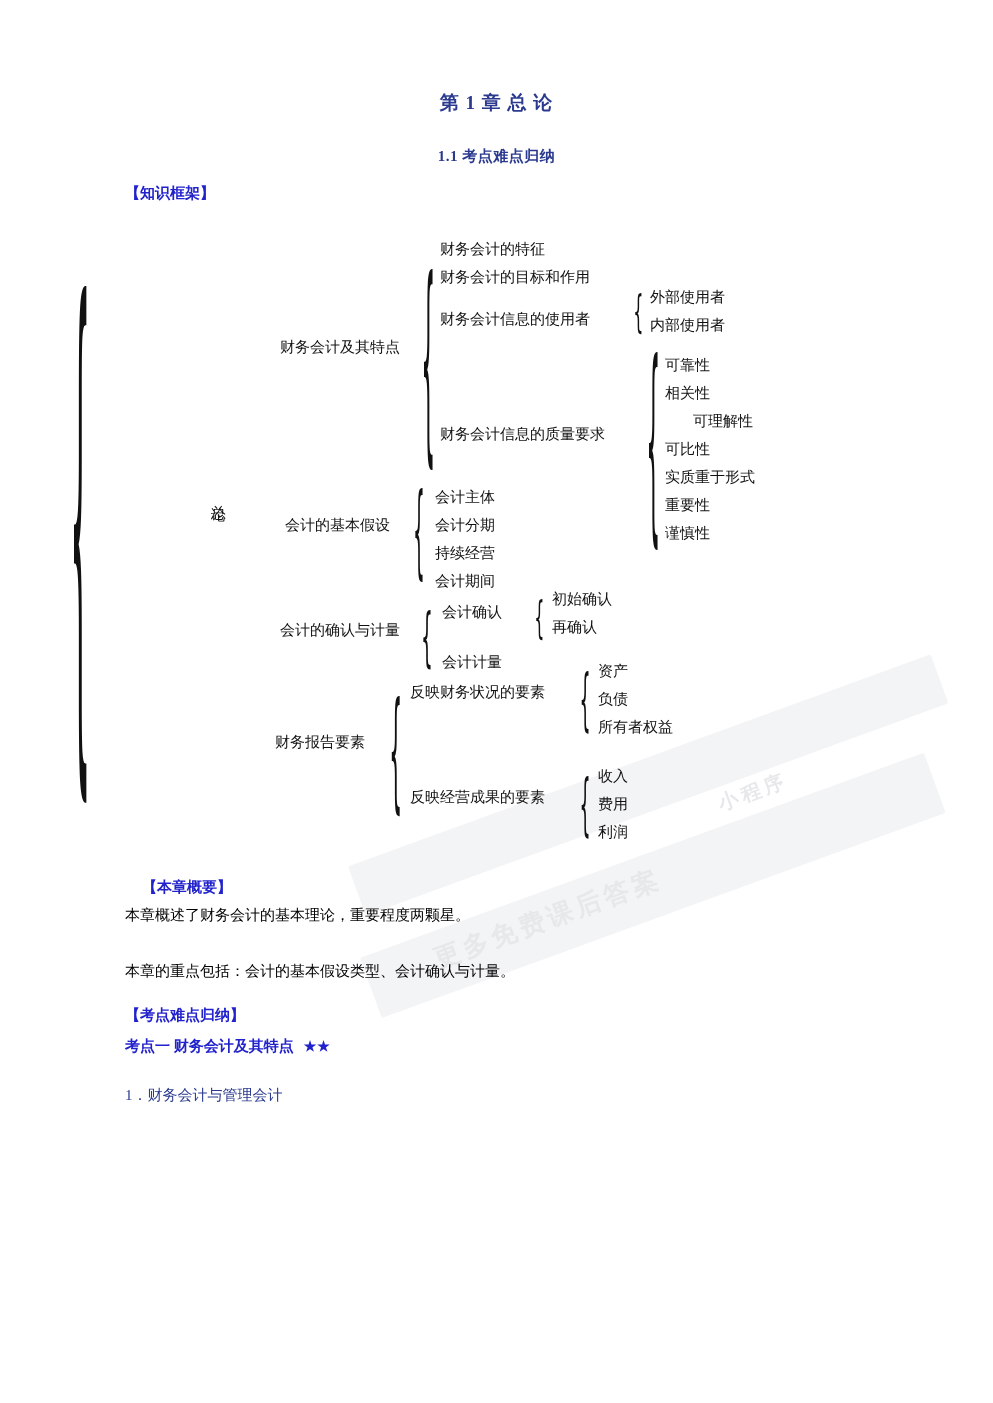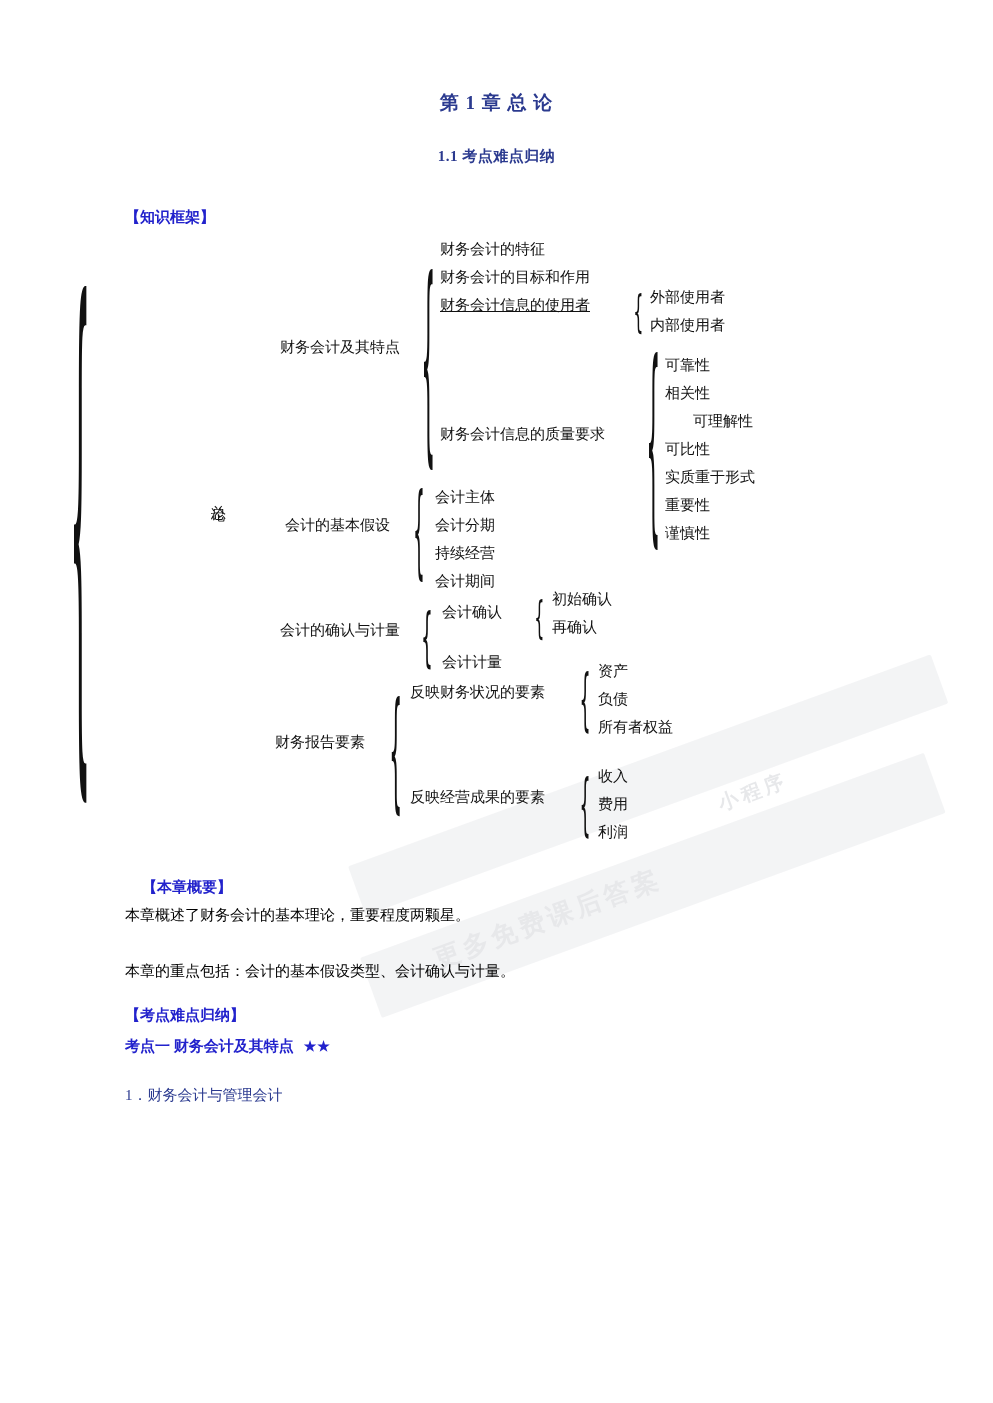--- a/index.html
+++ b/index.html
@@ -46,21 +46,21 @@
     letter-spacing: 0.5px;
   }
 
   .blue-label {
     color: #2222cc;
     font-size: 15px;
     font-weight: bold;
   }
   .label-framework {
     position: absolute;
-    top: 208px;
+    top: 184px;
     left: 125px;
   }
 
   
   .diagram {
     position: absolute;
     top: 228px;
     left: 120px;
     width: 760px;
     height: 620px;
@@ -186,21 +186,21 @@
 
     <div class="vertical-node" style="left:90px; top:265px; font-size:15px;">总论</div>
 
     <div class="brace" style="left:-50px; top:275px; font-size:32px; transform: scale(1.0, 17.5); ">{</div>
 
     <div class="node" style="left:160px; top:110px;">财务会计及其特点</div>
     <div class="brace" style="left:300px; top:118px; font-size:26px; transform: scale(0.85, 8.4);">{</div>
 
     <div class="node" style="left:320px; top:12px;">财务会计的特征</div>
     <div class="node" style="left:320px; top:40px;">财务会计的目标和作用</div>
-    <div class="node" style="left:320px; top:68px;text-decoration:underline;">财务会计信息的使用者</div>
+    <div class="node" style="left:320px; top:82px;">财务会计信息的使用者</div>
 
     <div class="brace" style="left:512px; top:74px; font-size:20px; transform: scale(0.8, 2.2);">{</div>
     <div class="node" style="left:530px; top:60px;">外部使用者</div>
     <div class="node" style="left:530px; top:88px;">内部使用者</div>
 
     <div class="node" style="left:320px; top:197px;">财务会计信息的质量要求</div>
     <div class="brace" style="left:525px; top:200px; font-size:26px; transform: scale(0.85, 8.2);">{</div>
     <div class="node" style="left:545px; top:128px;">可靠性</div>
     <div class="node" style="left:545px; top:156px;">相关性</div>
     <div class="node" style="left:545px; top:184px;margin-left:28px;">可理解性</div>

